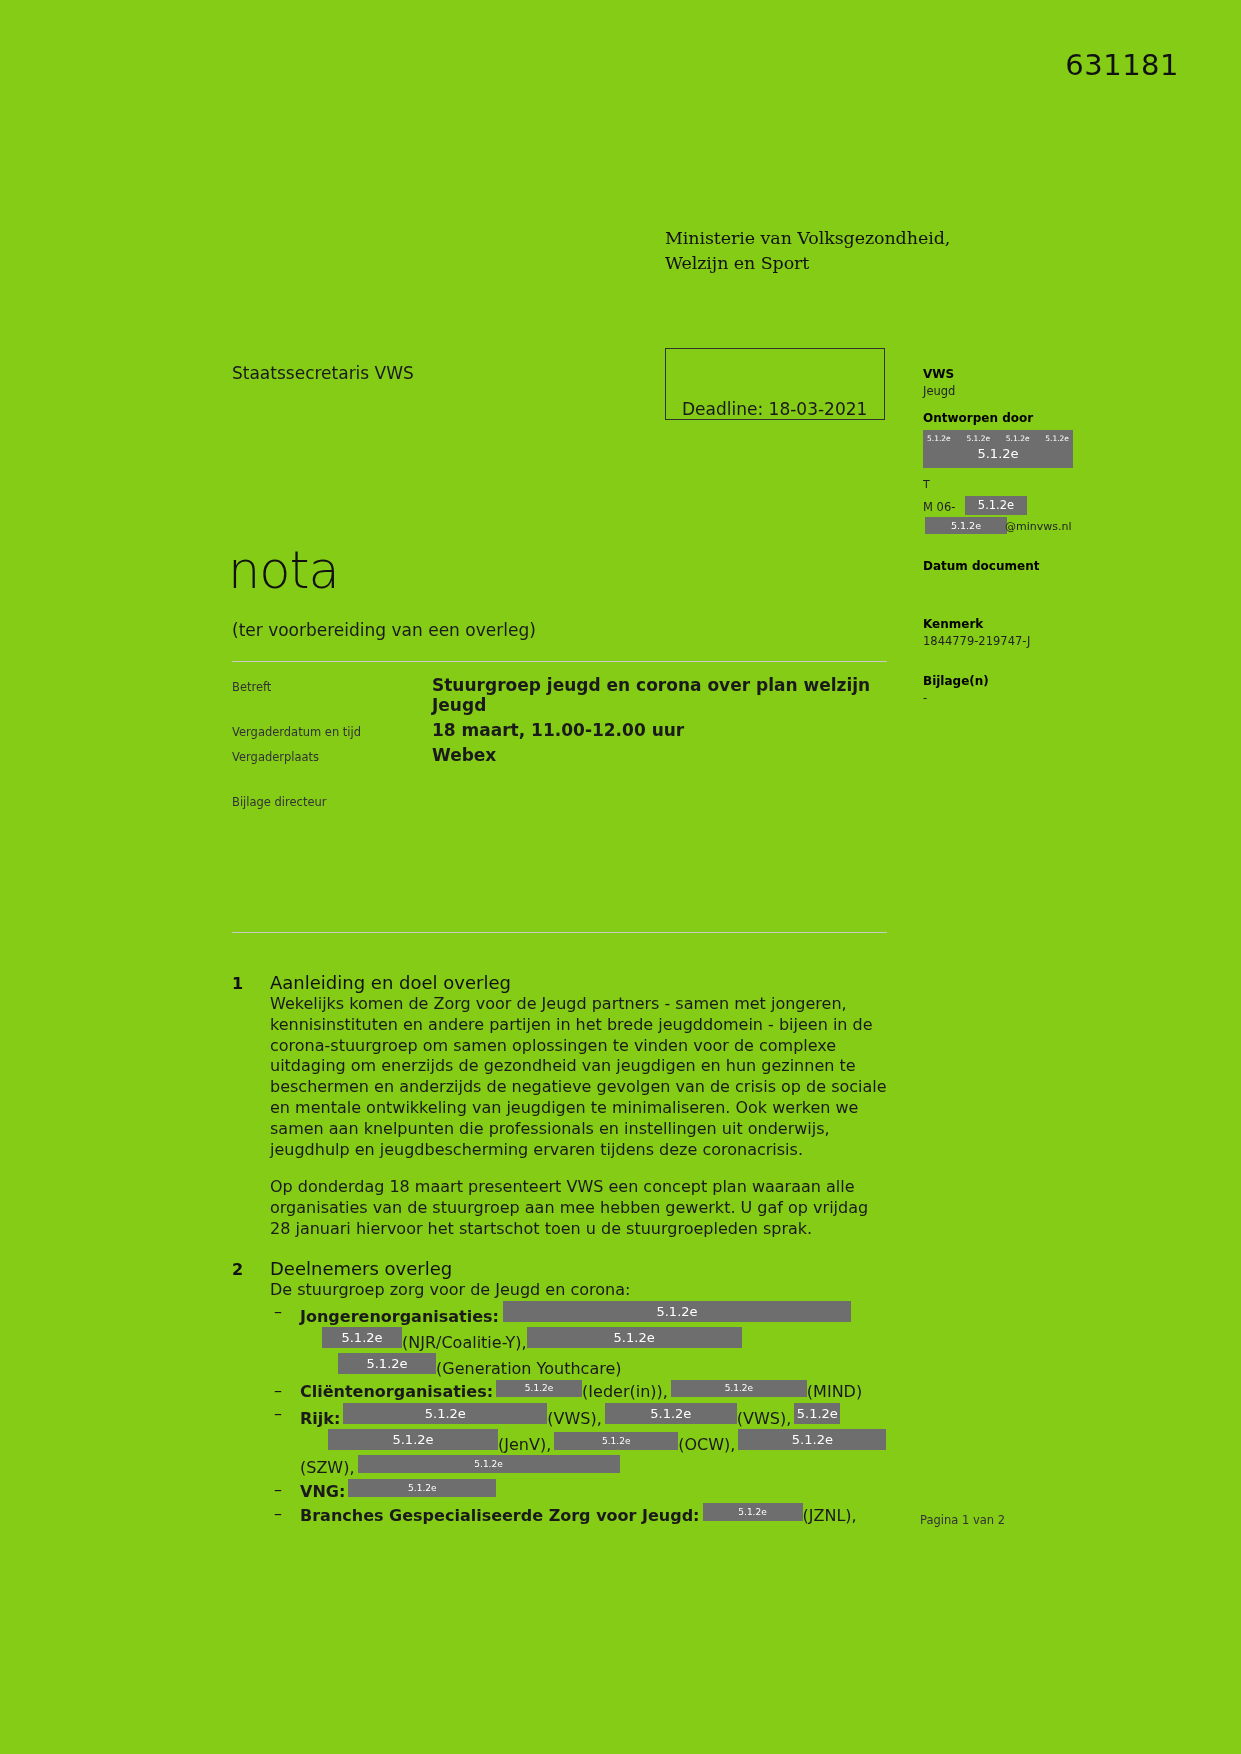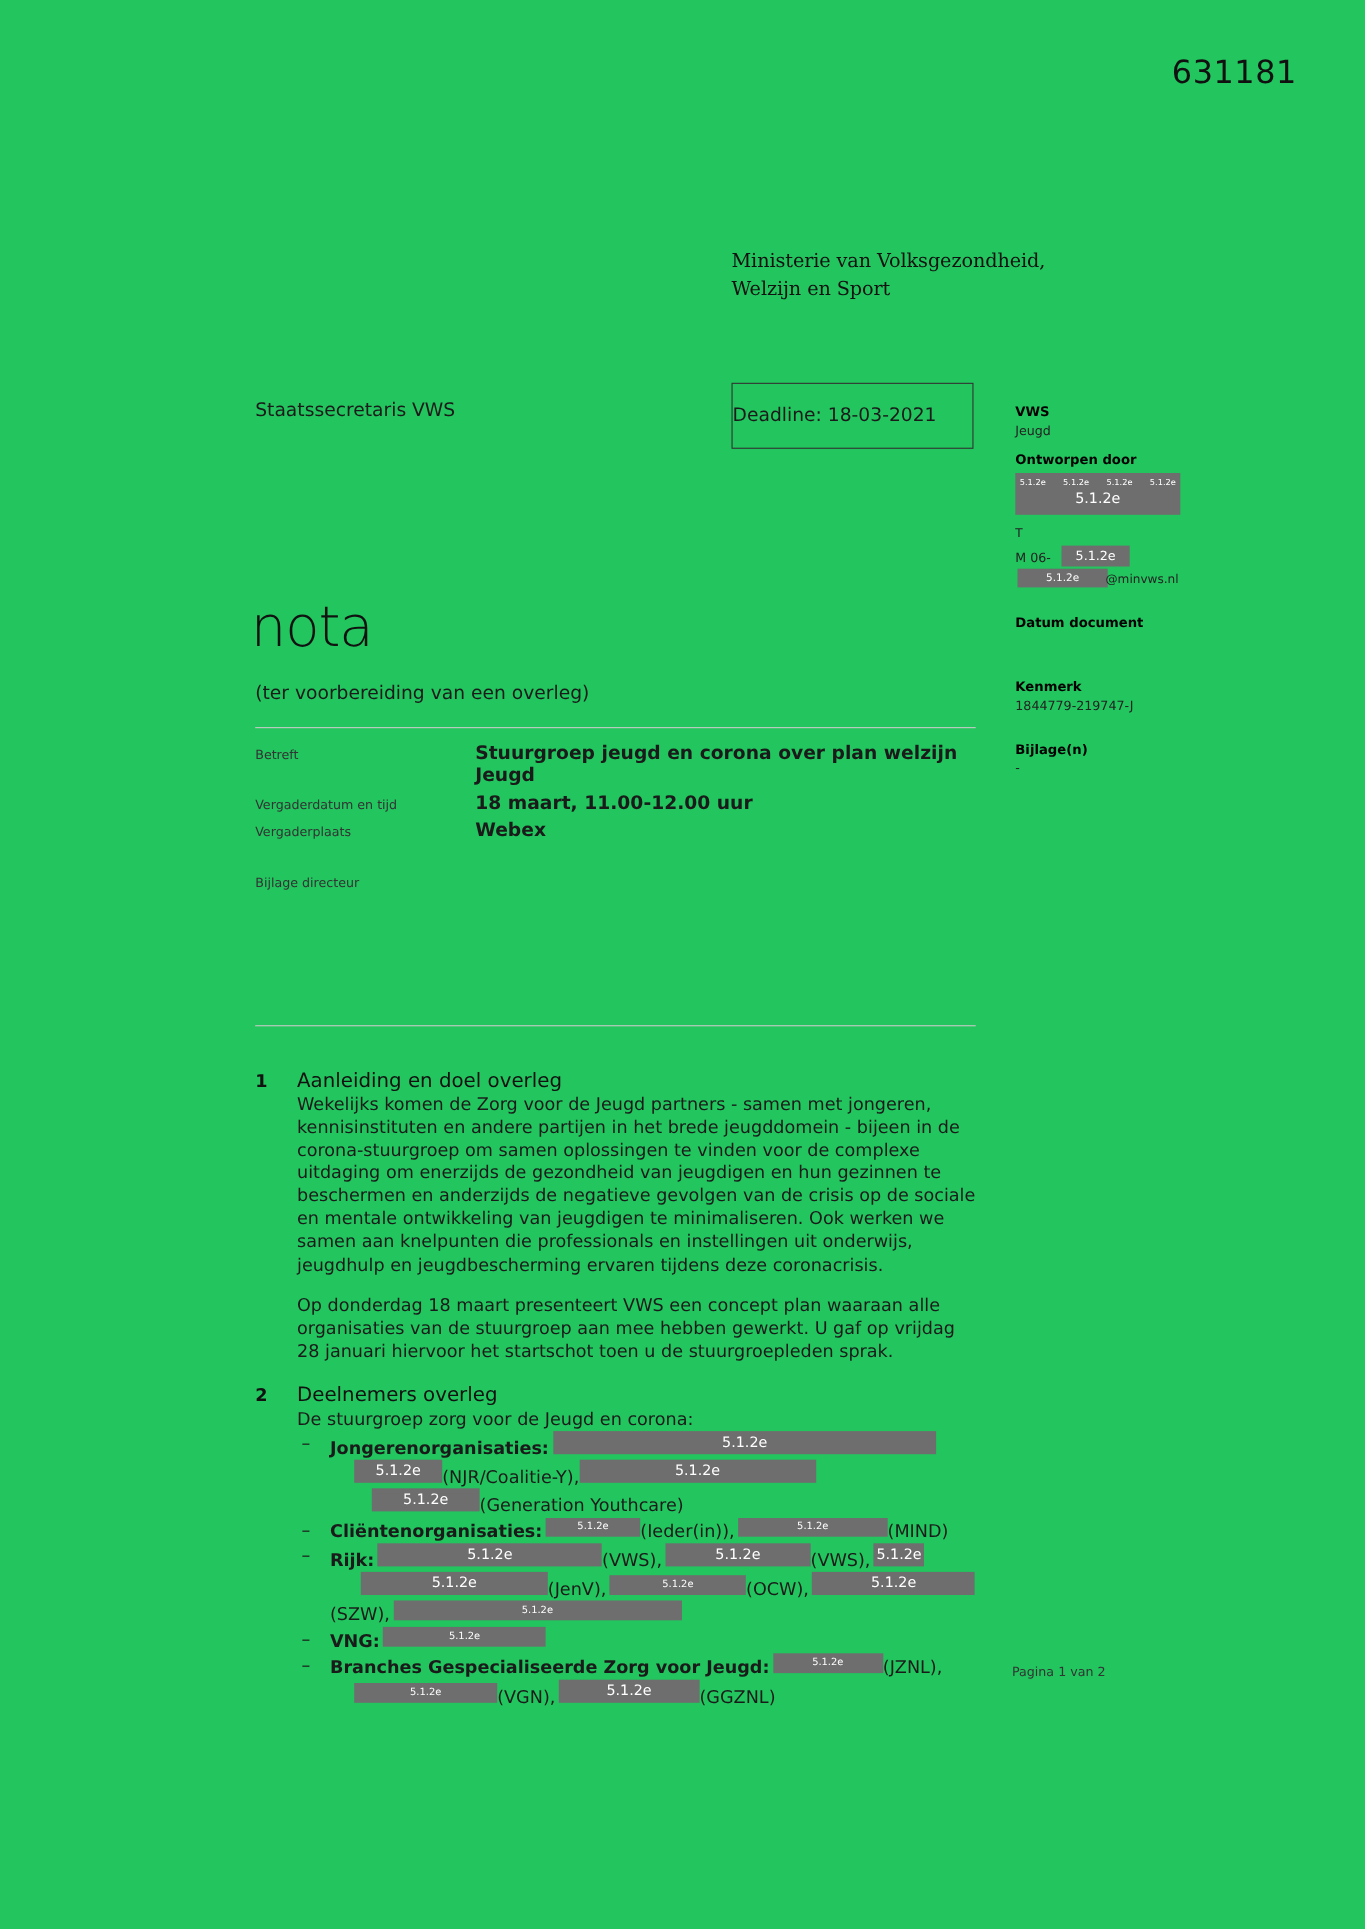--- a/index.html
+++ b/index.html
@@ -8,21 +8,21 @@
     background: #ffffff;
   }
   body {
     font-family: "DejaVu Sans", sans-serif;
     color: #1a1a1a;
   }
   .page {
     position: relative;
     width: 1241px;
     height: 1754px;
-    background: #22c55e;
+    background: #84cc16;
     overflow: hidden;
   }
 
   
   .scan-id {
     position: absolute;
     top: 48px;
     right: 62px;
     font-size: 29px;
     letter-spacing: 0.5px;
@@ -49,26 +49,26 @@
     font-size: 17px;
     color: #1a1a1a;
   }
 
   
   .deadline-box {
     position: absolute;
     left: 665px;
     top: 348px;
     width: 220px;
-    height: 60px;
+    height: 72px;
     border: 1.6px solid #333;
     box-sizing: border-box;
     display: flex;
-    align-items: center;
-    padding-left: 0;
+    align-items: flex-end;
+    padding-left: 16px;
   }
   .deadline-box span {
     font-size: 17px;
     color: #1a1a1a;
   }
 
   
   .sidebar {
     position: absolute;
     left: 923px;
@@ -450,23 +450,20 @@
           <div class="pline">
             <b>VNG:</b><span class="r-inline" style="width:148px;height:18px;line-height:18px;font-size:9px;margin-left:3px;">5.1.2e</span>
           </div>
         </div>
 
         <div class="pitem">
           <span class="dash">–</span>
           <div class="pline">
             <b>Branches Gespecialiseerde Zorg voor Jeugd:</b><span class="r-inline" style="width:100px;height:18px;line-height:18px;font-size:9px;margin-left:3px;">5.1.2e</span><span>(JZNL),</span>
           </div>
-          <div class="pline" style="padding-left:22px;">
-            <span class="r-inline" style="width:130px;height:18px;line-height:18px;font-size:9px;">5.1.2e</span><span>(VGN),</span><span class="r-inline" style="width:128px;height:21px;line-height:21px;font-size:13px;margin-left:3px;">5.1.2e</span><span>(GGZNL)</span>
-          </div>
         </div>
 
       </div>
     </div>
 
   </div>
 
   <div class="footer">Pagina 1 van 2</div>
 
 </div>

